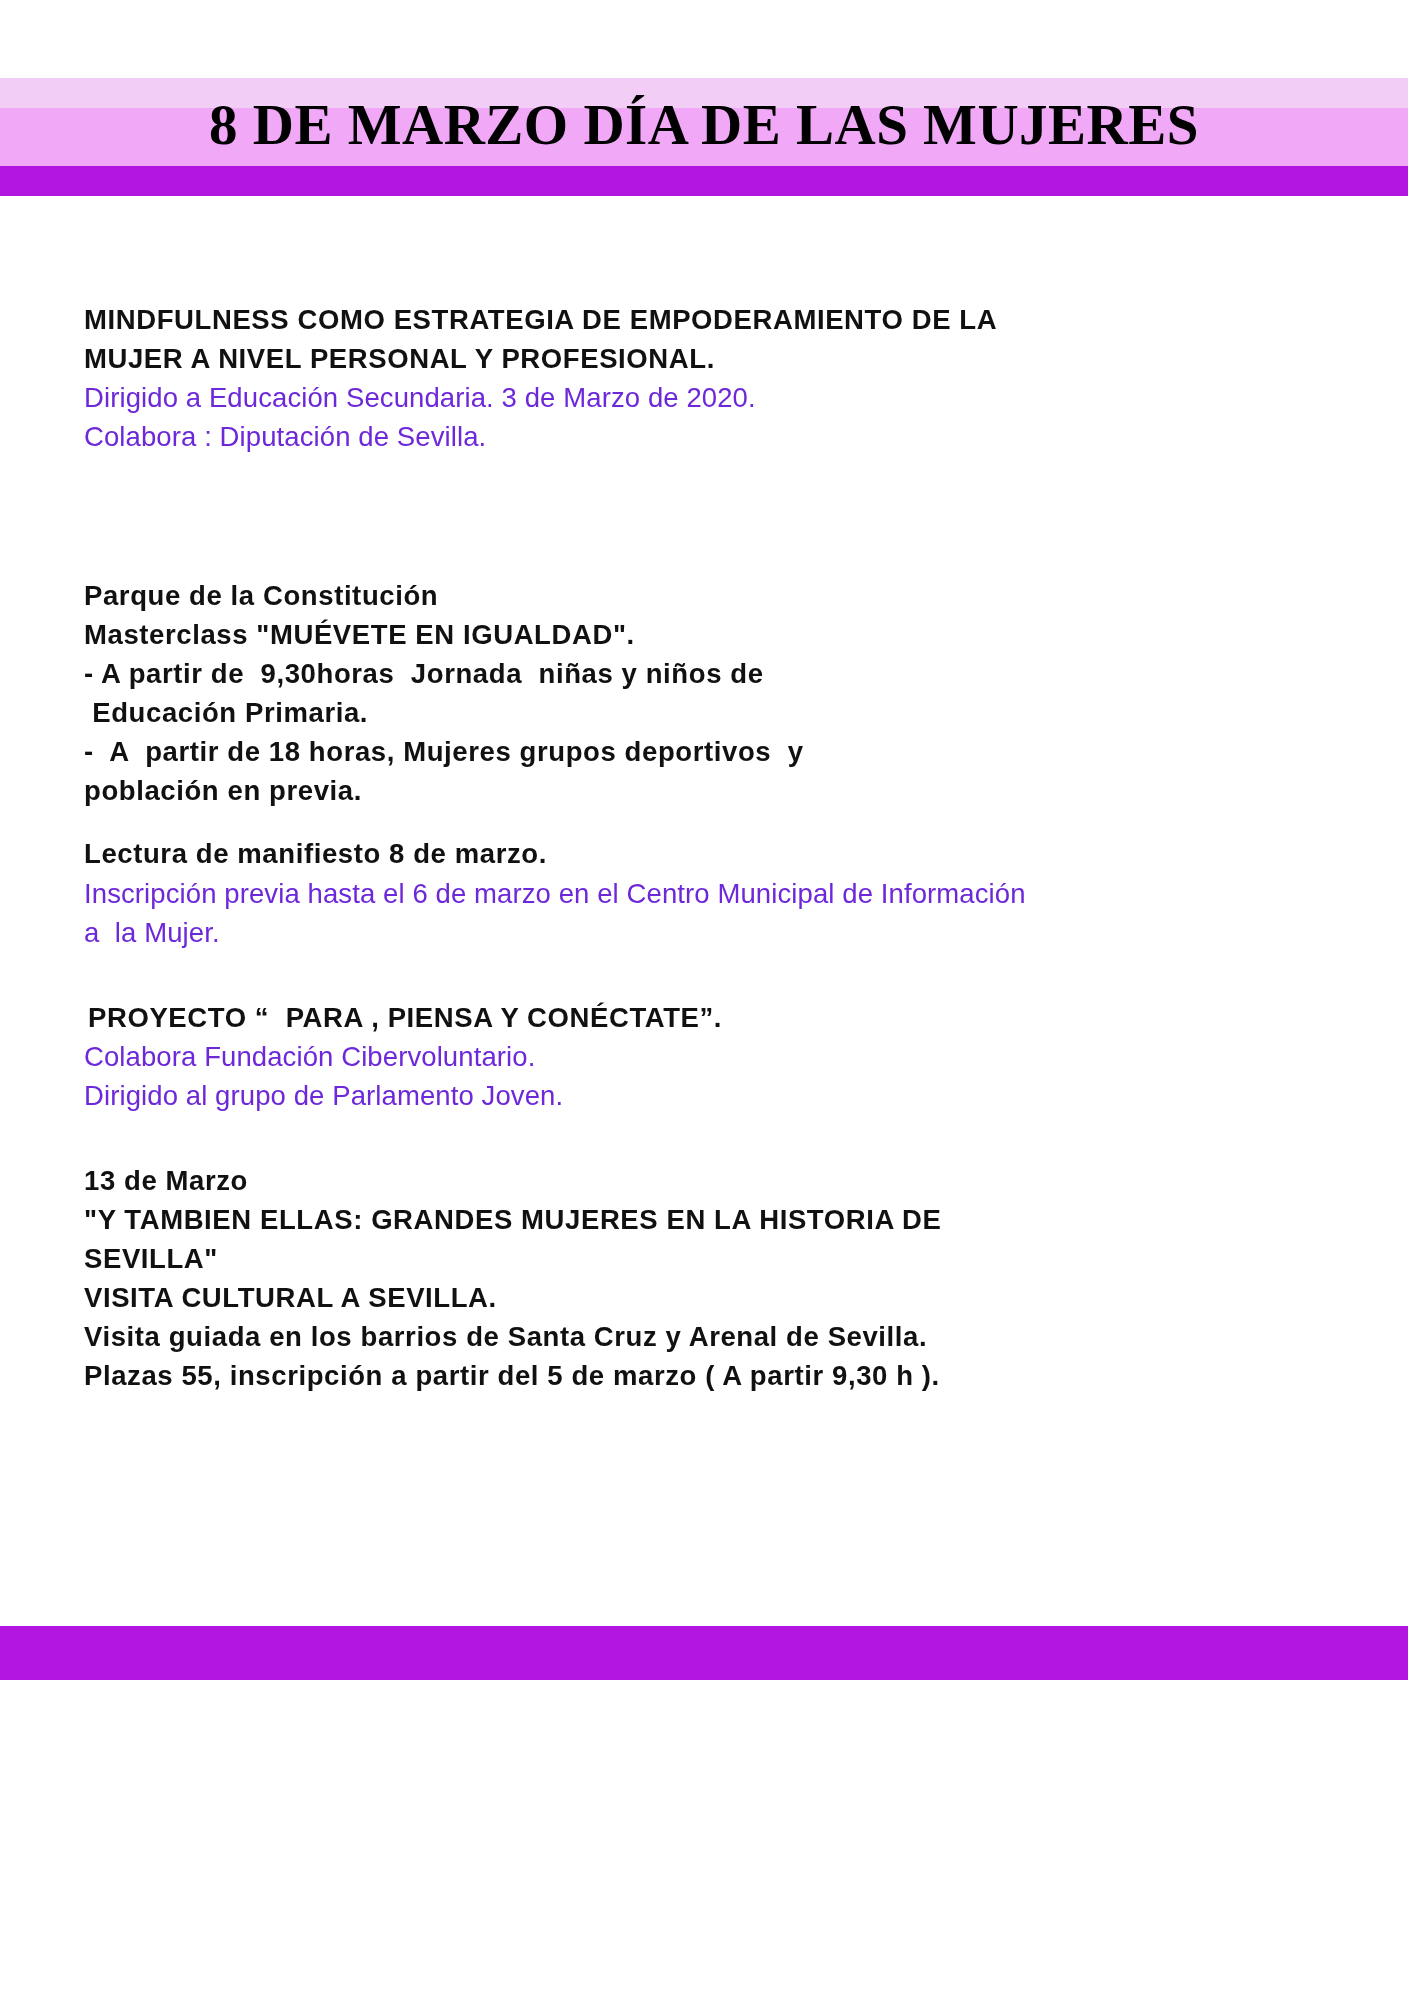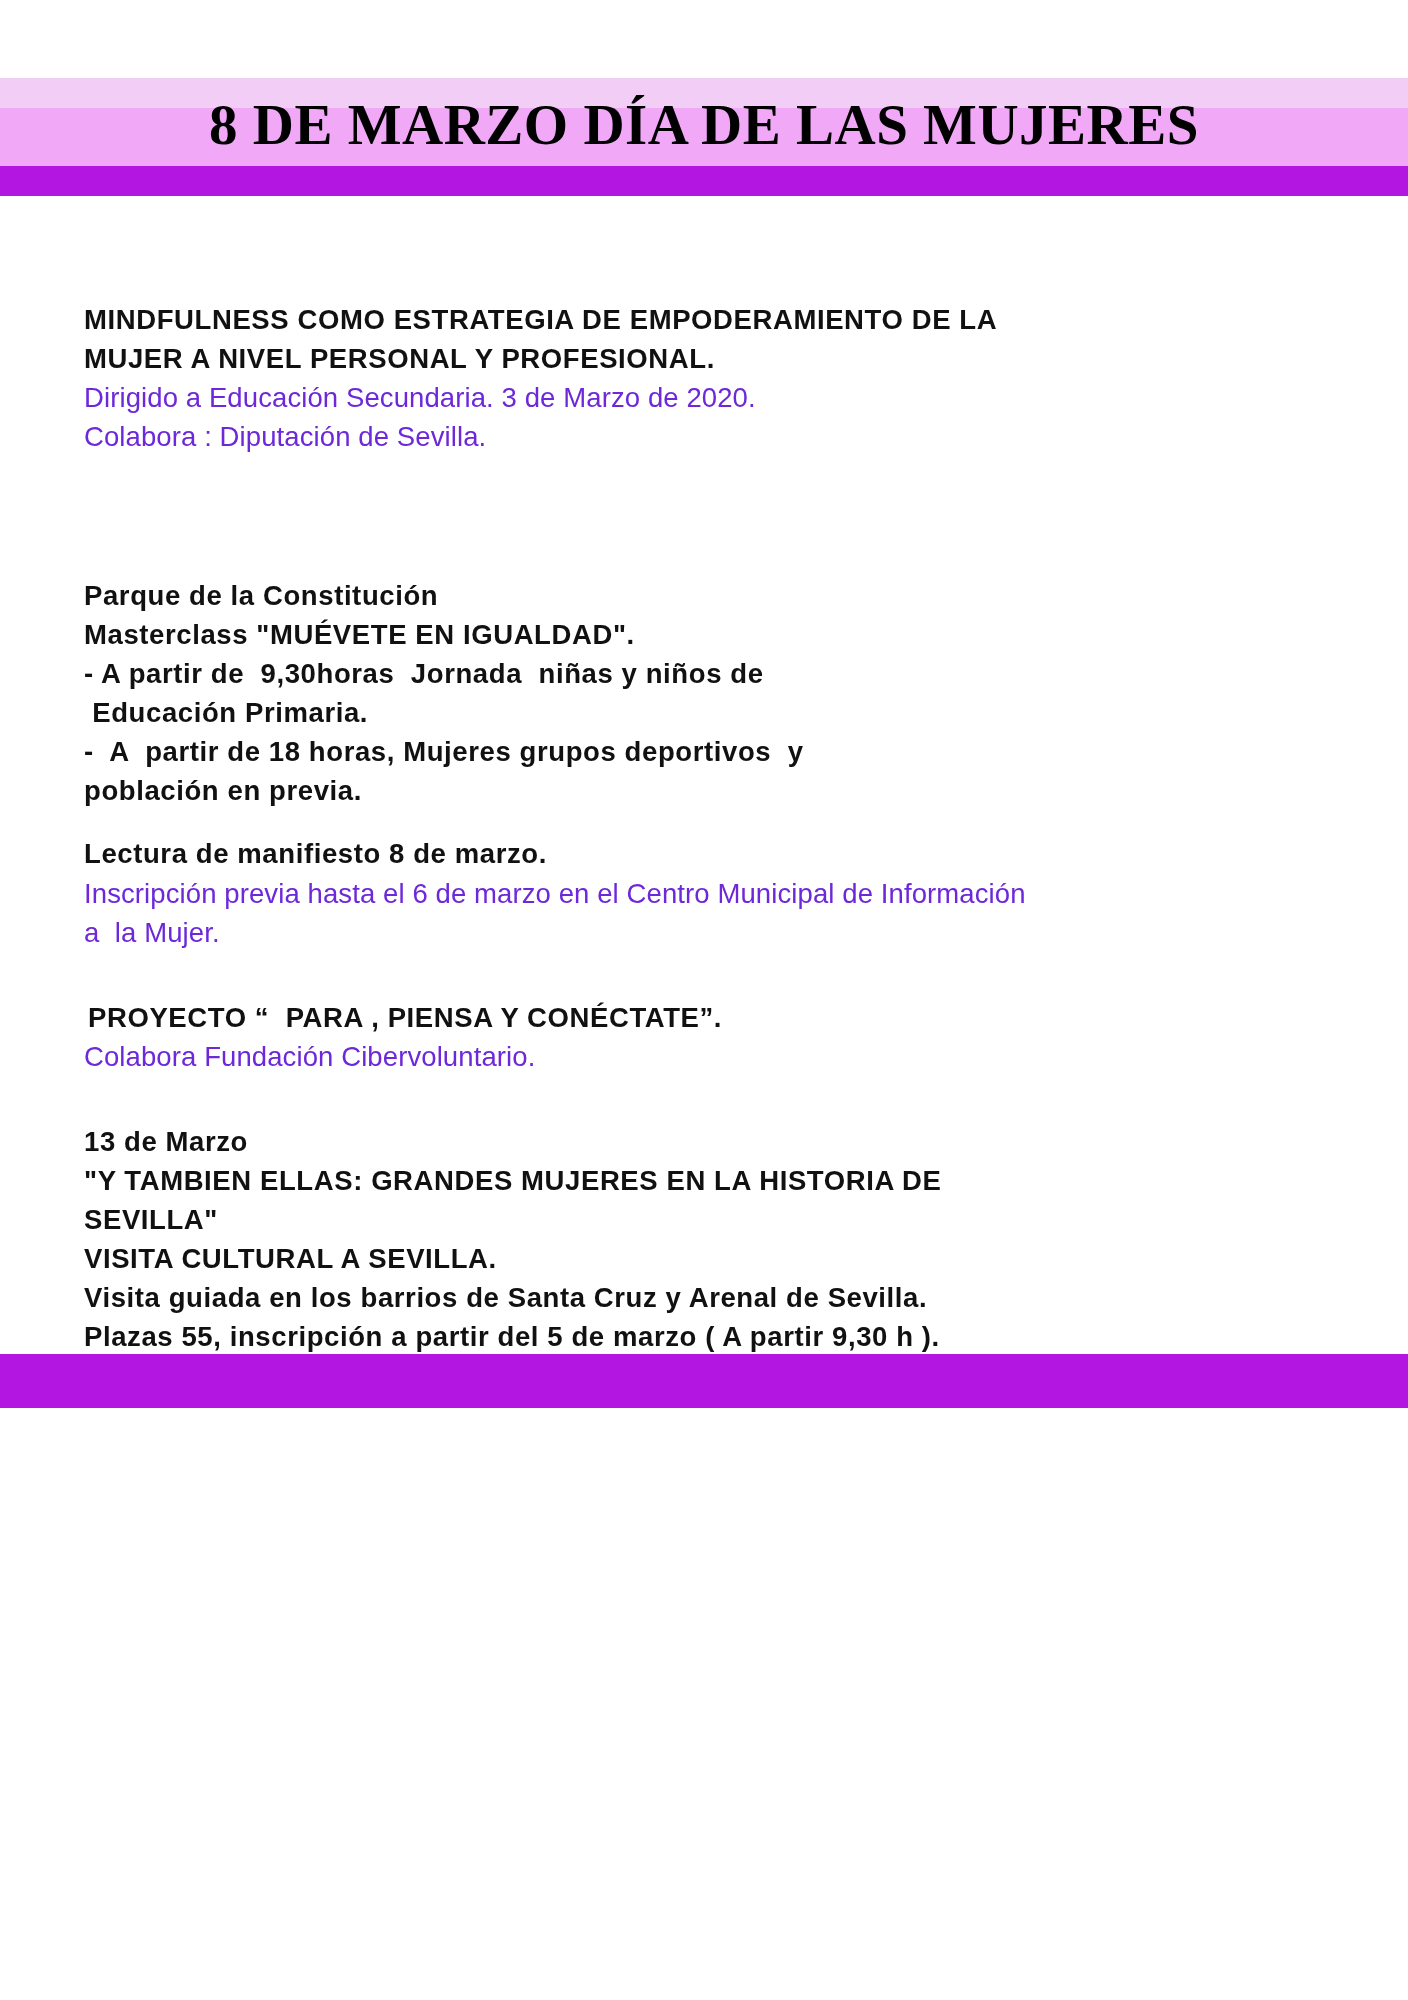--- a/index.html
+++ b/index.html
@@ -10,21 +10,21 @@
     width: 1408px;
     height: 2000px;
     background: #ffffff;
     font-family: "Liberation Sans", sans-serif;
     overflow: hidden;
     position: relative;
   }
   .page {
     position: relative;
     width: 1408px;
-    height: 1408px;
+    height: 1680px;
     background: #ffffff;
   }
 
   
   .header-block {
     position: absolute;
     left: 0;
     top: 0;
     width: 1408px;
   }
@@ -148,20 +148,21 @@
       <div class="ln bold">Lectura de manifiesto 8 de marzo.</div>
       <div class="ln reg">Inscripción previa hasta el 6 de marzo en el Centro Municipal de Información</div>
       <div class="ln reg">a  la Mujer.</div>
     </div>
 
     <div class="gap-md"></div>
 
     <div class="block">
       <div class="ln bold indent-1">PROYECTO “  PARA , PIENSA Y CONÉCTATE”.</div>
       <div class="ln reg">Colabora Fundación Cibervoluntario.</div>
+      <div class="ln reg">Dirigido al grupo de Parlamento Joven.</div>
     </div>
 
     <div class="gap-md"></div>
 
     <div class="block">
       <div class="ln bold">13 de Marzo</div>
       <div class="ln bold">"Y TAMBIEN ELLAS: GRANDES MUJERES EN LA HISTORIA DE</div>
       <div class="ln bold">SEVILLA"</div>
       <div class="ln bold">VISITA CULTURAL A SEVILLA.</div>
       <div class="ln bold">Visita guiada en los barrios de Santa Cruz y Arenal de Sevilla.</div>

